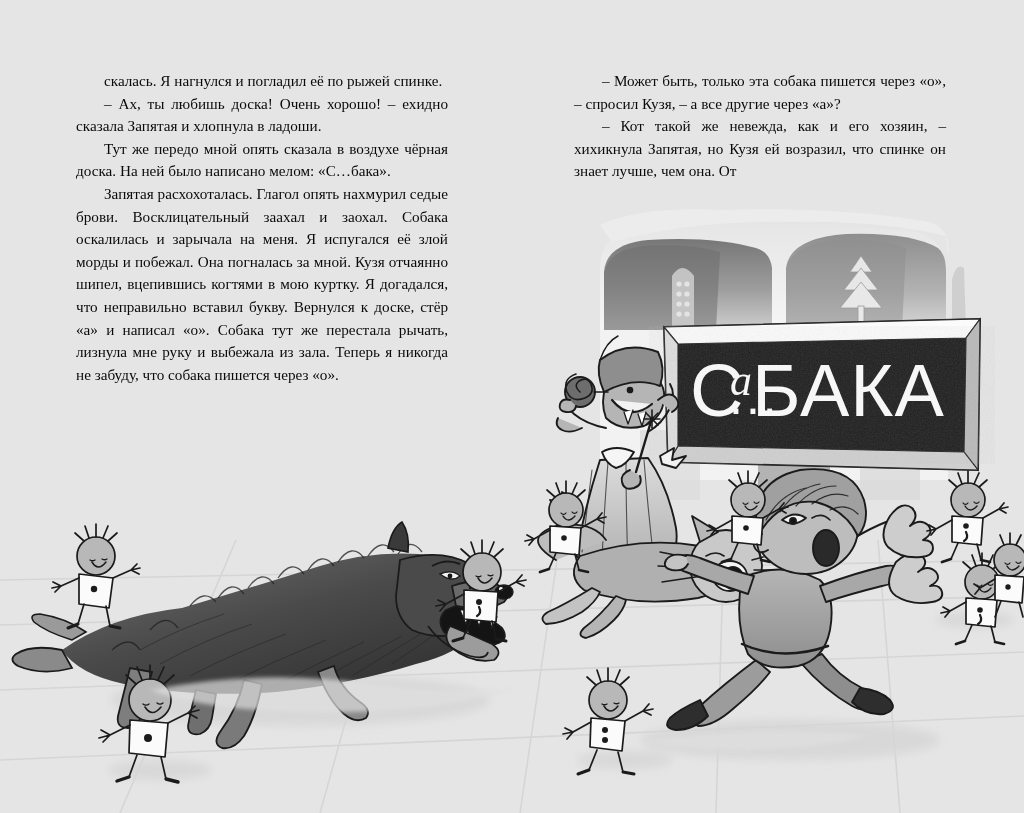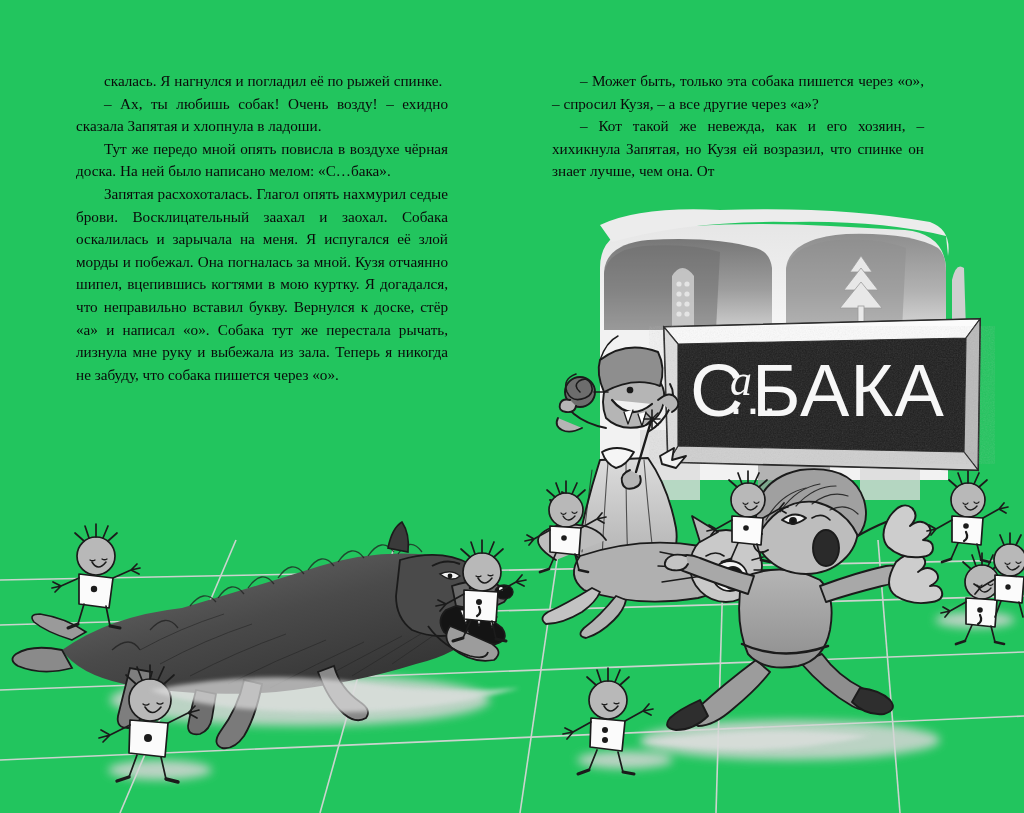--- a/index.html
+++ b/index.html
@@ -4,50 +4,50 @@
 <title>Book page</title>
 <style>
   html,body{margin:0;padding:0;}
   body{
     width:1024px;height:813px;
     background:#ffffff;
     font-family:"Liberation Serif","DejaVu Serif",serif;
     overflow:hidden;
     position:relative;
   }
-  .page{position:absolute;inset:0;background:#22c55e;}
+  .page{position:absolute;inset:0;background:#e5e5e5;}
 
   
   .col{
     position:absolute;
     font-size:15.2px;
     line-height:22.6px;
     color:#0a0a0a;
     text-align:justify;
     text-justify:inter-word;
     hyphens:manual;
     -webkit-hyphens:manual;
   }
   .col p{margin:0;text-indent:28px;}
   #col-left{left:76px;top:70px;width:372px;}
-  #col-right{left:552px;top:70px;width:372px;}
+  #col-right{left:574px;top:70px;width:372px;}
 
   
   .illus{position:absolute;left:0;top:0;width:1024px;height:813px;pointer-events:none;}
   .illus svg{display:block;width:1024px;height:813px;}
 </style>
 </head>
 <body>
 
 <div class="page">
 
   <div class="col" id="col-left">
     <p>скалась. Я нагнулся и погладил её по рыжей спинке.</p>
-    <p>– Ах, ты любишь собак! Очень возду! – ехидно сказала Запятая и хлопнула в ла­доши.</p>
-    <p>Тут же передо мной опять повисла в возду­хе чёрная доска. На ней было написано мелом: «С…бака».</p>
+    <p>– Ах, ты любишь доска! Очень хорошо! – ехидно сказала Запятая и хлопнула в ла­доши.</p>
+    <p>Тут же передо мной опять сказала в возду­хе чёрная доска. На ней было написано мелом: «С…бака».</p>
     <p>Запятая расхохоталась. Глагол опять на­хмурил седые брови. Восклицательный за­ахал и заохал. Собака оскалилась и зары­чала на меня. Я испугался её злой морды и побежал. Она погналась за мной. Кузя от­чаянно шипел, вцепившись когтями в мою куртку. Я догадался, что неправильно вста­вил букву. Вернулся к доске, стёр «а» и на­писал «о». Собака тут же перестала рычать, лизнула мне руку и выбежала из зала. Те­перь я никогда не забуду, что собака пишет­ся через «о».</p>
   </div>
 
   <div class="col" id="col-right">
     <p>– Может быть, только эта собака пишется через «о», – спросил Кузя, – а все другие че­рез «а»?</p>
     <p>– Кот такой же невежда, как и его хозя­ин, – хихикнула Запятая, но Кузя ей возра­зил, что спинке он знает лучше, чем она. От</p>
   </div>
 
   <div class="illus">
   <svg viewBox="0 0 1024 813" xmlns="http://www.w3.org/2000/svg">

